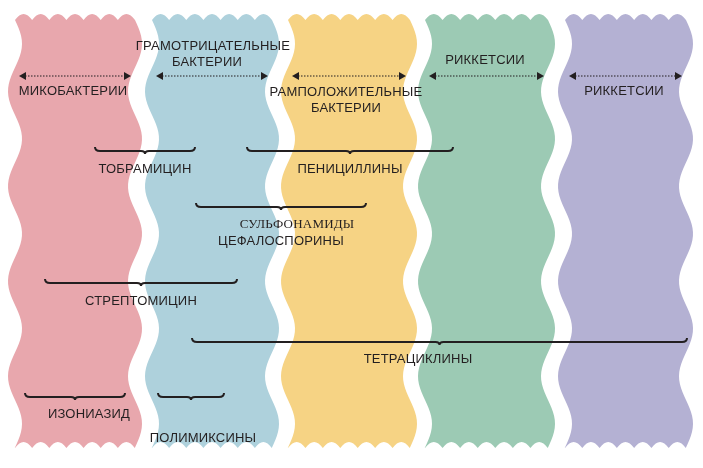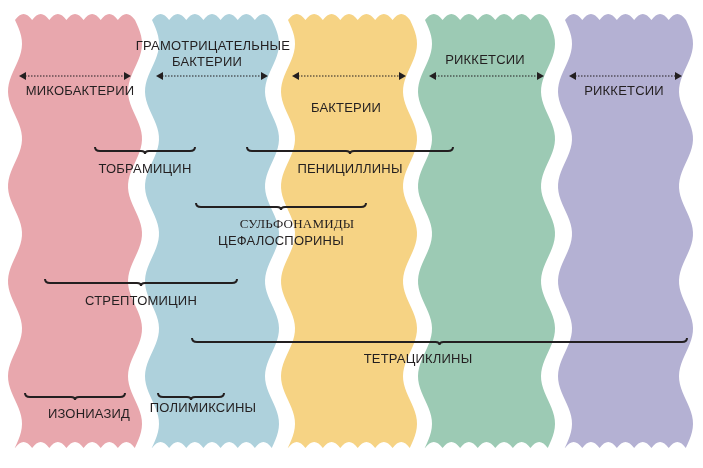--- a/index.html
+++ b/index.html
@@ -39,28 +39,29 @@
       <polygon points="682,76 675,72 675,80" fill="#231f20"></polygon>
       <path d="M 95 147 Q 95 151 100 151 L 141 151 Q 145 151 145 154 Q 145 151 149 151 L 190 151 Q 195 151 195 147" fill="none" stroke="#231f20" stroke-width="2"></path>
       <path d="M 247 147 Q 247 151 252 151 L 346 151 Q 350 151 350 154 Q 350 151 354 151 L 448 151 Q 453 151 453 147" fill="none" stroke="#231f20" stroke-width="2"></path>
       <path d="M 196 203 Q 196 207 201 207 L 277 207 Q 281 207 281 210 Q 281 207 285 207 L 361 207 Q 366 207 366 203" fill="none" stroke="#231f20" stroke-width="2"></path>
       <path d="M 45 279 Q 45 283 50 283 L 137 283 Q 141 283 141 286 Q 141 283 145 283 L 232 283 Q 237 283 237 279" fill="none" stroke="#231f20" stroke-width="2"></path>
       <path d="M 192 338 Q 192 342 197 342 L 435.5 342 Q 439.5 342 439.5 345 Q 439.5 342 443.5 342 L 682 342 Q 687 342 687 338" fill="none" stroke="#231f20" stroke-width="2"></path>
       <path d="M 25 393 Q 25 397 30 397 L 71 397 Q 75 397 75 400 Q 75 397 79 397 L 120 397 Q 125 397 125 393" fill="none" stroke="#231f20" stroke-width="2"></path>
       <path d="M 158 393 Q 158 397 163 397 L 187 397 Q 191 397 191 400 Q 191 397 195 397 L 219 397 Q 224 397 224 393" fill="none" stroke="#231f20" stroke-width="2"></path>
     </svg>
 
-  <div class="lbl" style="left:80px; top:83px;">МИКОБАКТЕРИИ</div>
+  <div class="lbl" style="left:73px; top:83px;">МИКОБАКТЕРИИ</div>
   <div class="lbl" style="left:207px; top:38px;margin-left:6px;">ГРАМОТРИЦАТЕЛЬНЫЕ</div>
   <div class="lbl" style="left:207px; top:54px;">БАКТЕРИИ</div>
+  <div class="lbl" style="left:346px; top:84px;">РАМПОЛОЖИТЕЛЬНЫЕ</div>
   <div class="lbl" style="left:346px; top:100px;">БАКТЕРИИ</div>
   <div class="lbl" style="left:485px; top:52px;">РИККЕТСИИ</div>
   <div class="lbl" style="left:624px; top:83px;">РИККЕТСИИ</div>
 
   <div class="lbl" style="left:145px; top:161px;text-align:right;">ТОБРАМИЦИН</div>
   <div class="lbl" style="left:350px; top:161px;">ПЕНИЦИЛЛИНЫ</div>
   <div class="lbl" style="left:297px; top:216px;font-family:Liberation Serif, serif;">СУЛЬФОНАМИДЫ</div>
   <div class="lbl" style="left:281px; top:233px;">ЦЕФАЛОСПОРИНЫ</div>
   <div class="lbl" style="left:141px; top:293px;">СТРЕПТОМИЦИН</div>
   <div class="lbl" style="left:418px; top:351px;">ТЕТРАЦИКЛИНЫ</div>
   <div class="lbl" style="left:73px; top:406px;margin-left:16px;">ИЗОНИАЗИД</div>
-  <div class="lbl" style="left:191px; top:400px;padding-left:24px;">ПОЛИМИКСИНЫ</div>
+  <div class="lbl" style="left:191px; top:430px;padding-left:24px;">ПОЛИМИКСИНЫ</div>
 </div>
 
 </body></html>

